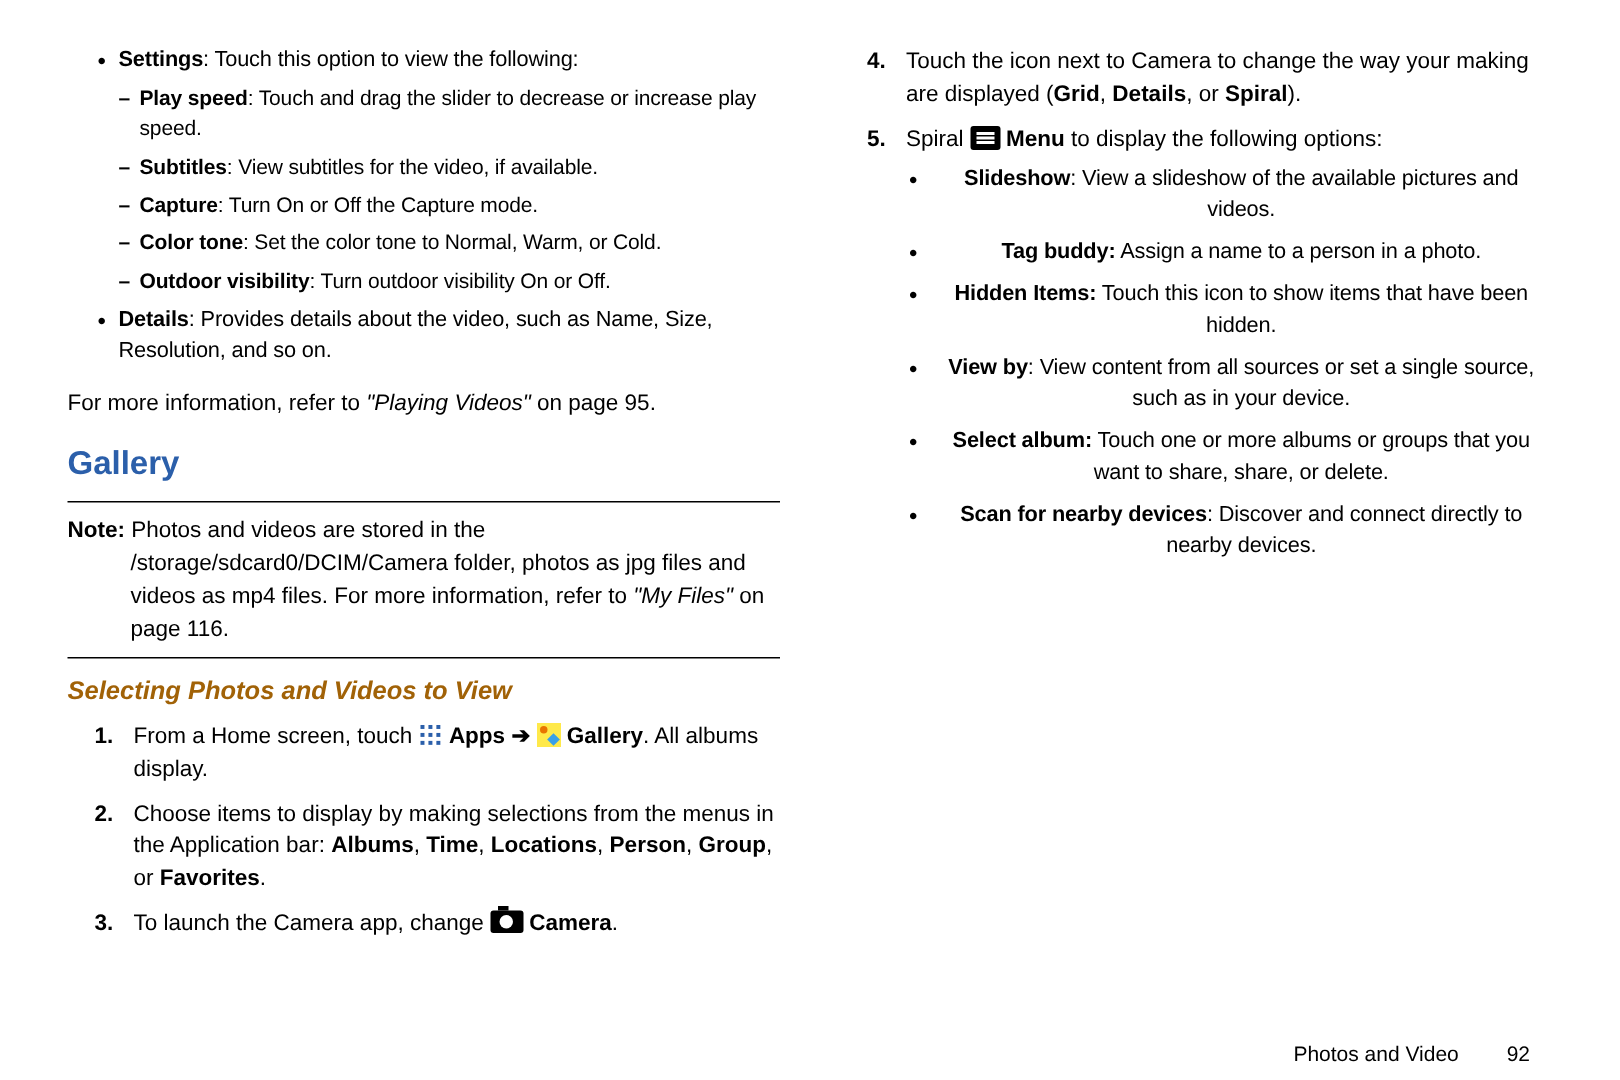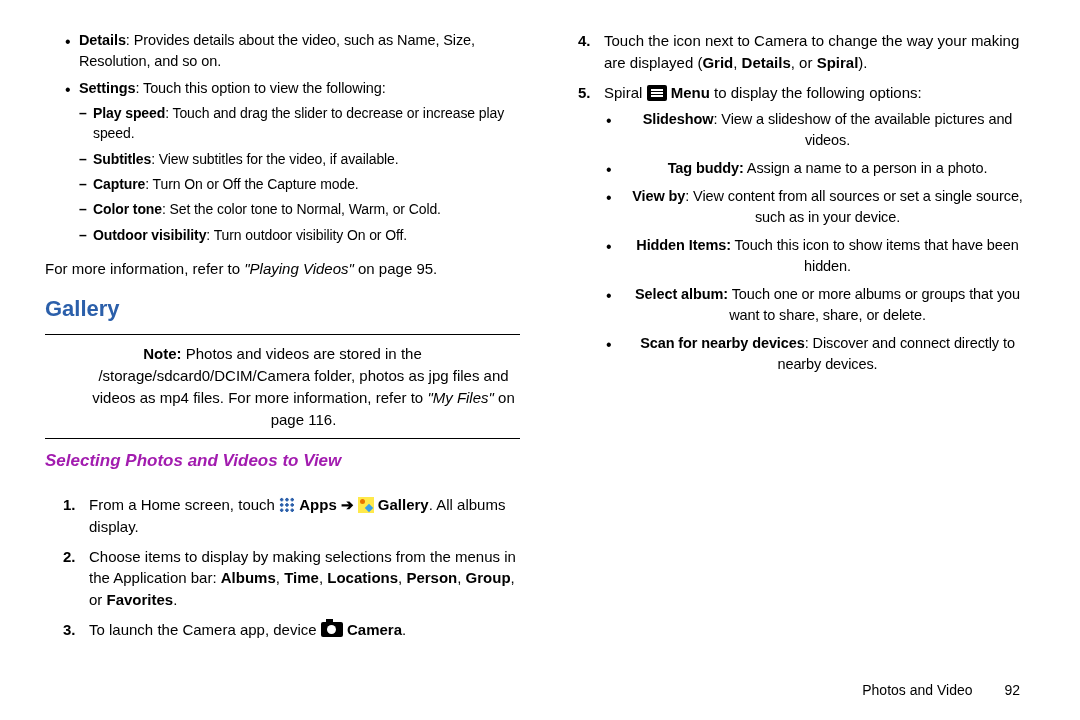--- a/index.html
+++ b/index.html
@@ -24,23 +24,23 @@
     font-family: Arial, sans-serif;
     font-weight: bold;
     color: #2b5faa;
     font-size: 22px;
     margin: 8px 0 4px 0;
   }
   .h2 {
     font-family: Arial, sans-serif;
     font-weight: bold;
     font-style: italic;
-    color: #a21caf;
+    color: #a16207;
     font-size: 17px;
-    margin: 10px 0 20px 0;
+    margin: 10px 0 6px 0;
   }
   ul.bullets {
     list-style: none;
     margin: 0 0 6px 0;
     padding-left: 34px;
   }
   ul.bullets > li {
     position: relative;
     margin-bottom: 6px;
     font-size: 14.5px;
@@ -75,21 +75,20 @@
   .note-box {
     border-top: 1.5px solid #000;
     border-bottom: 1.5px solid #000;
     margin: 10px 0 10px 0;
     padding: 8px 0;
     font-size: 15px;
   }
   .note-hang {
     padding-left: 42px;
     text-indent: -42px;
-    text-align: center;
   }
   .ref {
     font-style: italic;
   }
   ol.steps {
     list-style: none;
     margin: 0;
     padding-left: 44px;
   }
   ol.steps > li {
@@ -188,48 +187,48 @@
     left:4px; top:4px;
     width:12px; height:2px;
     background:#fff;
     box-shadow: 0 3px 0 #fff, 0 6px 0 #fff;
   }
   .arrow {
     font-weight: bold;
   }
   .footer {
     position: absolute;
-    bottom: 20px;
+    bottom: 8px;
     right: 60px;
     font-size: 14px;
   }
   .footer .pg {
     display:inline-block;
     margin-left: 28px;
   }
 </style>
 </head>
 <body>
 
 <div class="columns">
 
   <ul class="bullets">
-    <li>
-      <span class="b">Details</span><span>: Provides details about the video, such as Name, Size, Resolution, and so on.</span>
-    </li>
     <li>
       <span class="b">Settings</span><span>: Touch this option to view the following:</span>
       <ul class="dashes">
         <li><span class="b">Play speed</span><span>: Touch and drag the slider to decrease or increase play speed.</span></li>
         <li><span class="b">Subtitles</span><span>: View subtitles for the video, if available.</span></li>
         <li><span class="b">Capture</span><span>: Turn On or Off the Capture mode.</span></li>
         <li><span class="b">Color tone</span><span>: Set the color tone to Normal, Warm, or Cold.</span></li>
         <li><span class="b">Outdoor visibility</span><span>: Turn outdoor visibility On or Off.</span></li>
       </ul>
     </li>
+    <li>
+      <span class="b">Details</span><span>: Provides details about the video, such as Name, Size, Resolution, and so on.</span>
+    </li>
   </ul>
 
   <div class="para">
     <span>For more information, refer to </span><span class="ref">"Playing Videos"</span><span> on page 95.</span>
   </div>
 
   <div class="h1">Gallery</div>
 
   <div class="note-box">
     <div class="note-hang">
@@ -250,40 +249,40 @@
       <span class="b"> Gallery</span><span>. All albums display.</span>
     </li>
 
     <li>
       <span class="num">2.</span>
       <span>Choose items to display by making selections from the menus in the Application bar: </span><span class="b">Albums</span>, <span class="b">Time</span>, <span class="b">Locations</span>, <span class="b">Person</span>, <span class="b">Group</span>, or <span class="b">Favorites</span>.
     </li>
 
     <li>
       <span class="num">3.</span>
-      <span>To launch the Camera app, device </span>
+      <span>To launch the Camera app, change </span>
       <span class="icon icon-camera"></span>
       <span class="b"> Camera</span>.
     </li>
 
     <li>
       <span class="num">4.</span>
       <span>Touch the icon next to Camera to change the way your making are displayed (</span><span class="b">Grid</span>, <span class="b">Details</span>, or <span class="b">Spiral</span><span>).</span>
     </li>
 
     <li>
       <span class="num">5.</span>
       <span>Spiral </span>
       <span class="icon icon-menu"></span>
       <span class="b"> Menu</span><span> to display the following options:</span>
       <ul class="bullets2">
         <li><span class="b">Slideshow</span><span>: View a slideshow of the available pictures and videos.</span></li>
         <li><span class="b">Tag buddy:</span><span> Assign a name to a person in a photo.</span></li>
+        <li><span class="b">Hidden Items:</span><span>  Touch this icon to show items that have been hidden.</span></li>
         <li><span class="b">View by</span><span>: View content from all sources or set a single source, such as in your device.</span></li>
-        <li><span class="b">Hidden Items:</span><span>  Touch this icon to show items that have been hidden.</span></li>
         <li><span class="b">Select album:</span><span> Touch one or more albums or groups that you want to share, share, or delete.</span></li>
         <li><span class="b">Scan for nearby devices</span><span>: Discover and connect directly to nearby devices.</span></li>
       </ul>
     </li>
   </ol>
 
 </div>
 
 <div class="footer">
   <span>Photos and Video</span>

